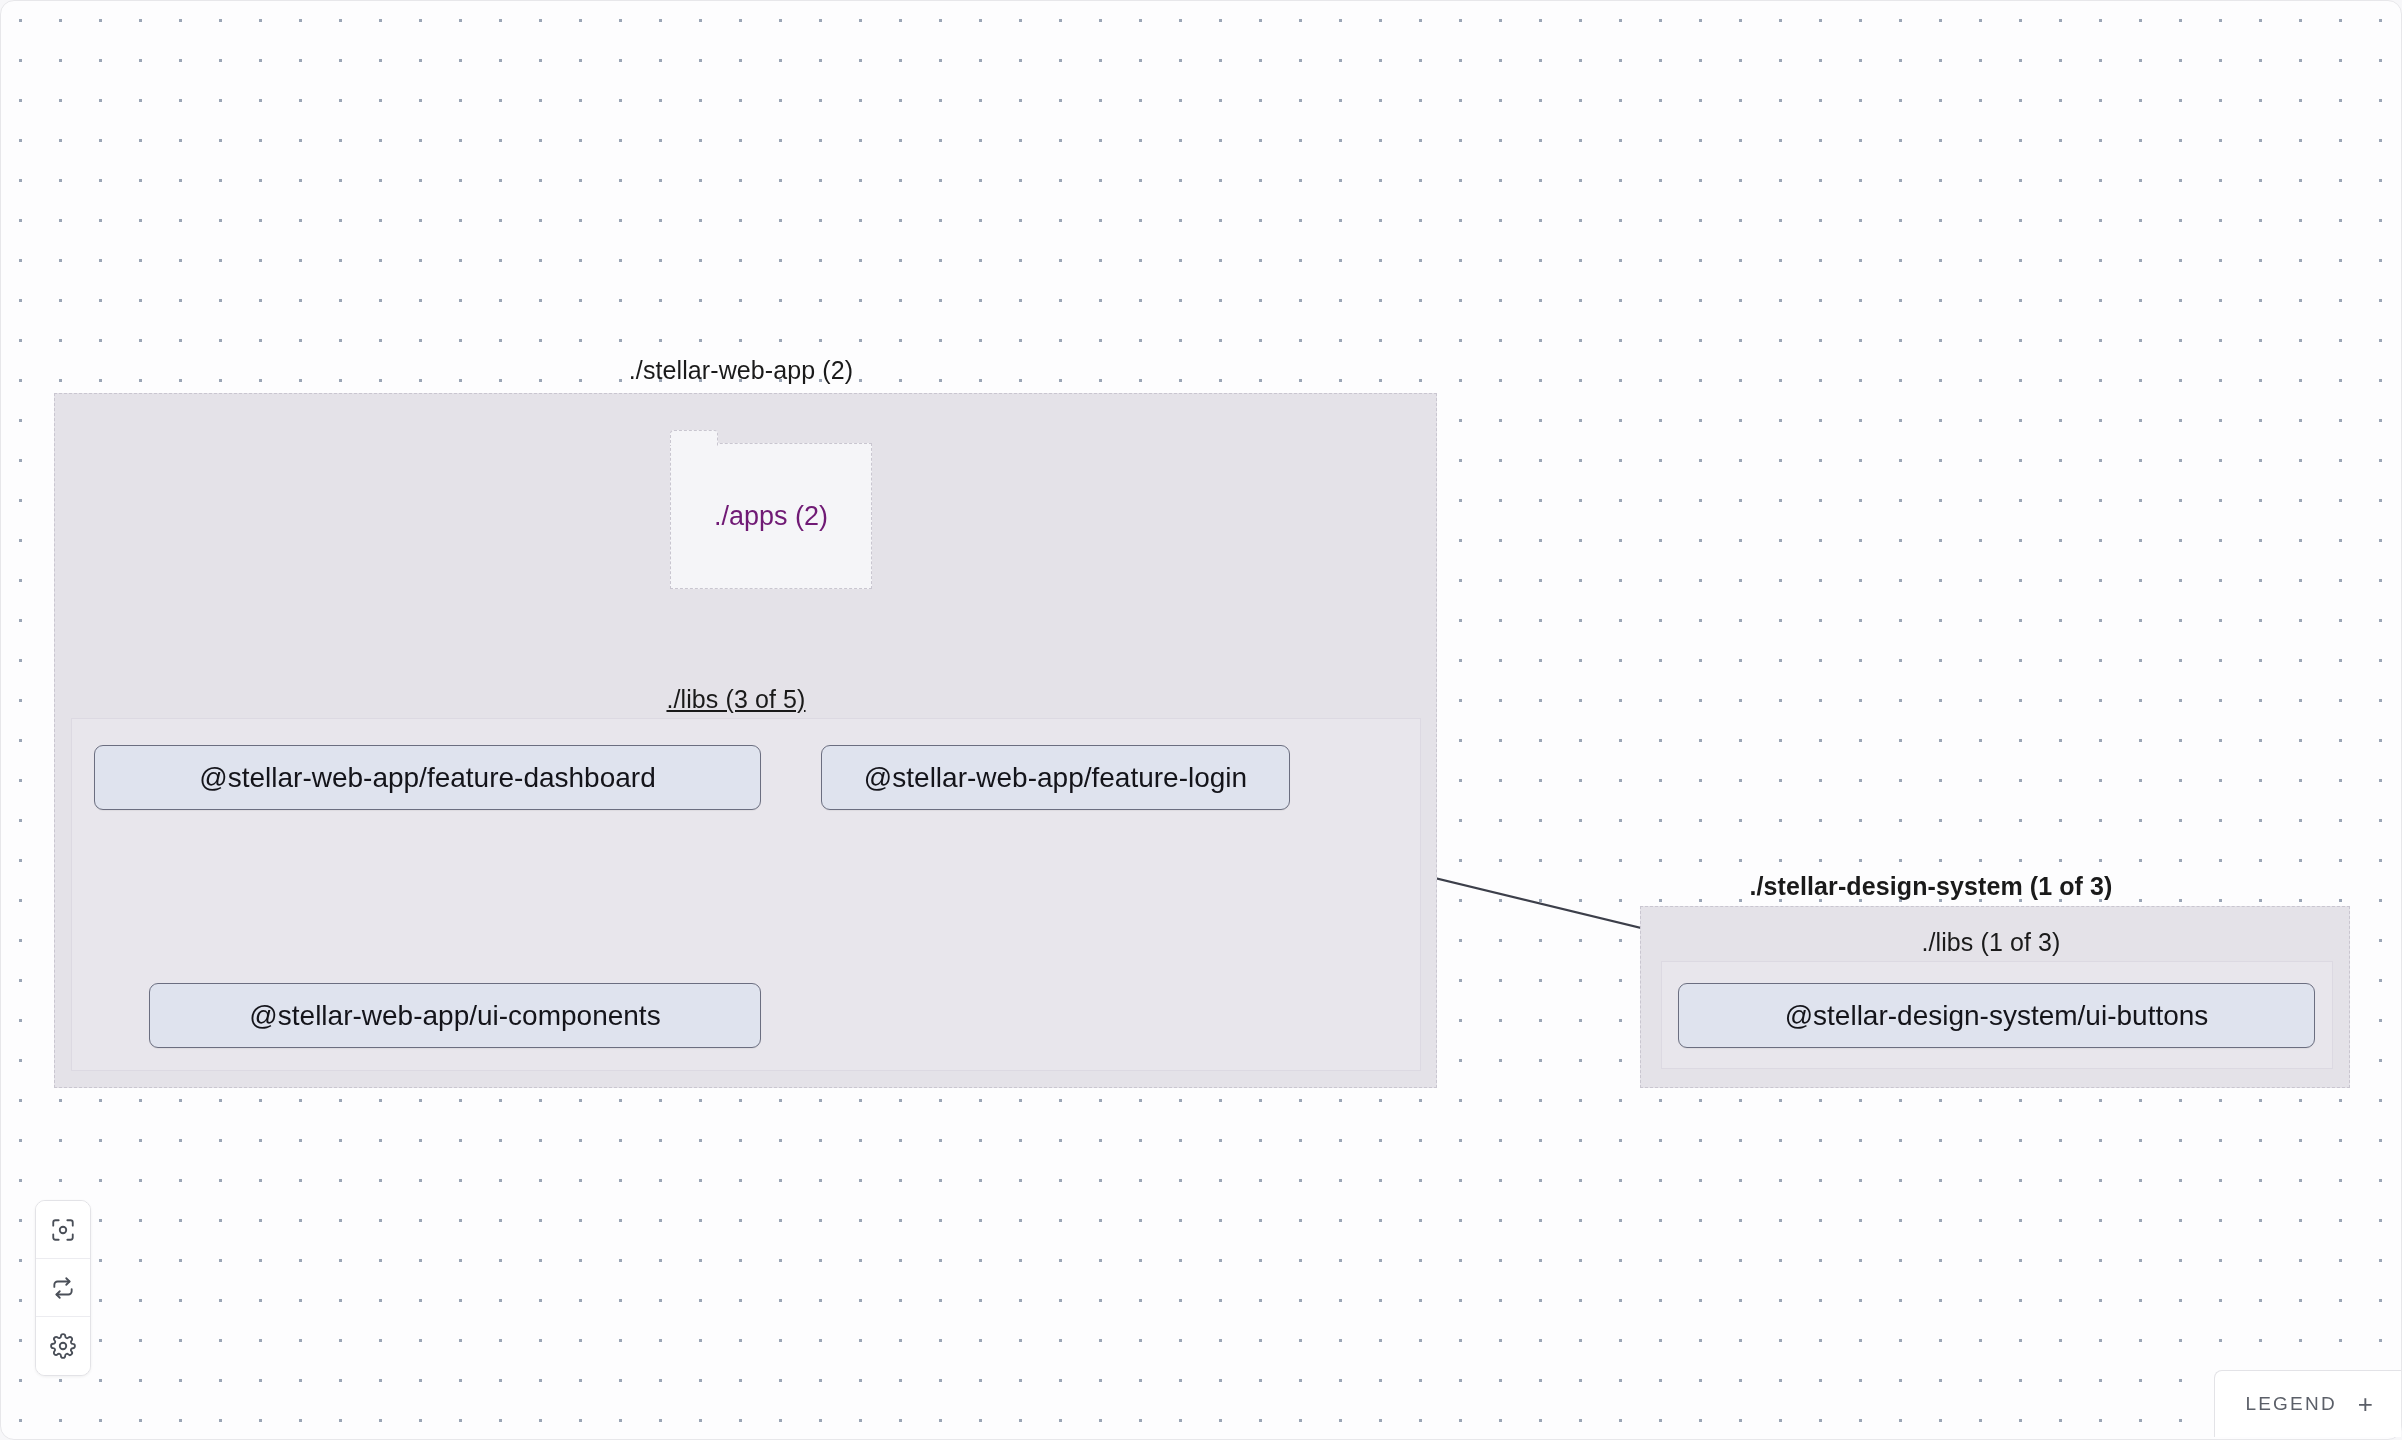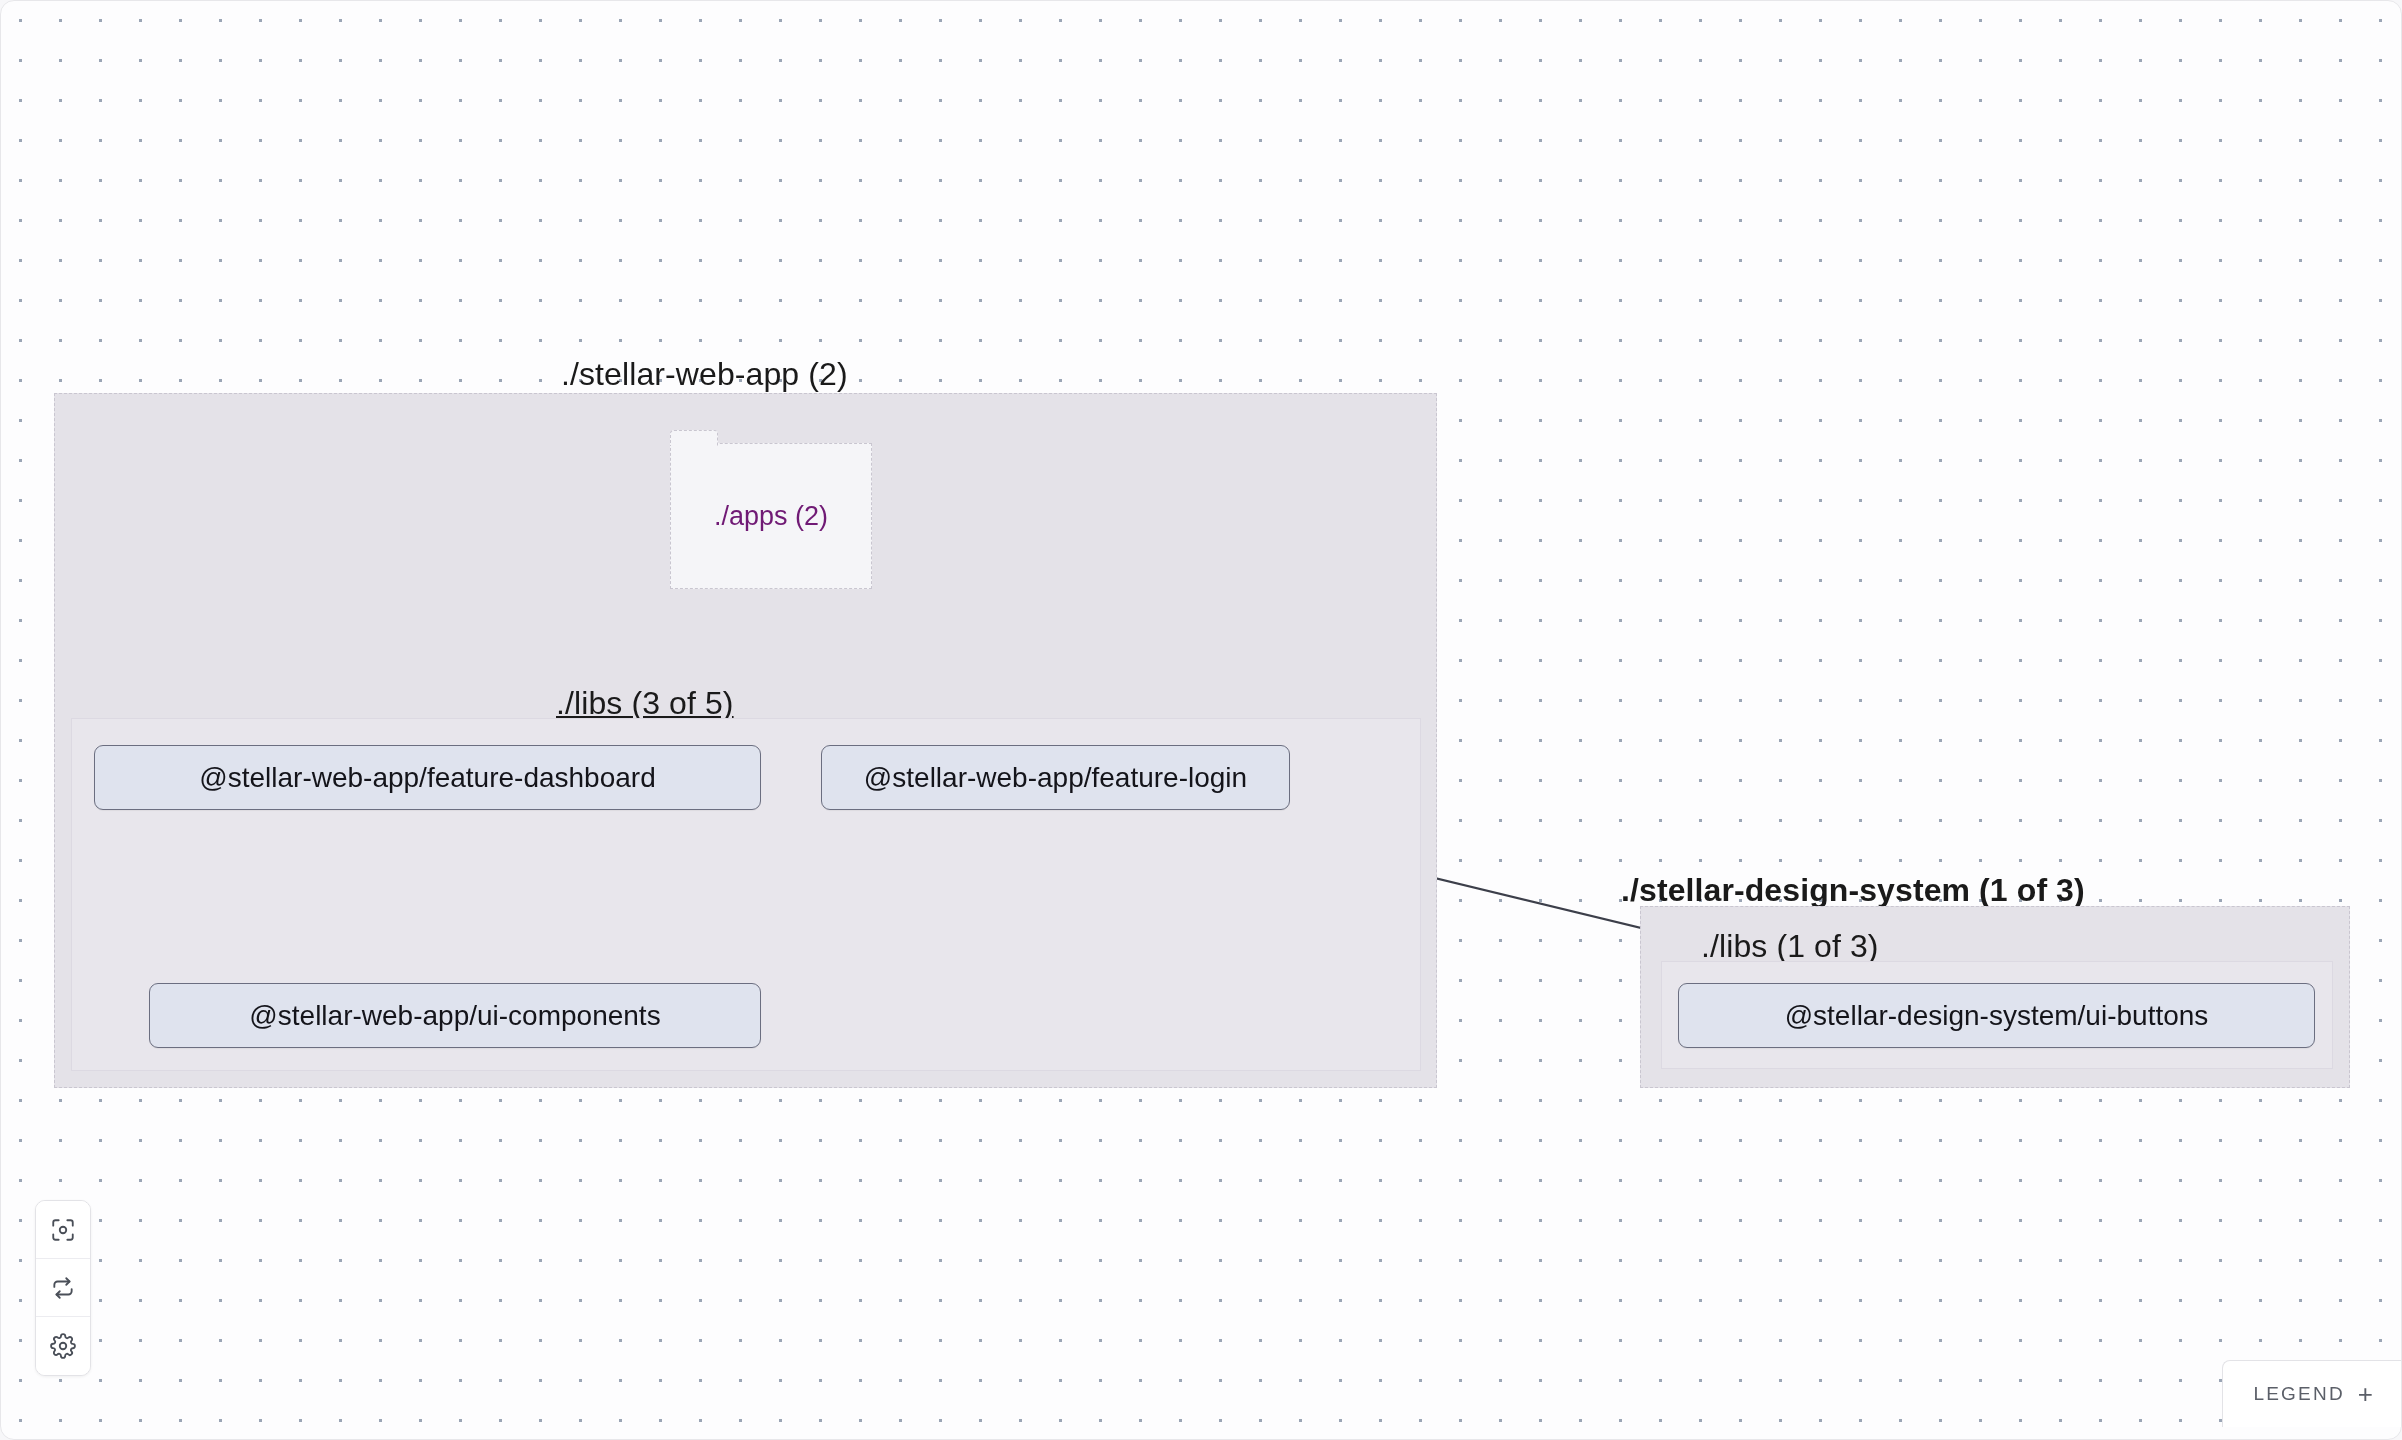--- a/index.html
+++ b/index.html
@@ -17,24 +17,24 @@
     background-image: radial-gradient(circle at 1.6px 1.6px, #9aa5b5 1.6px, transparent 1.7px);
     background-size: 40px 40px;
     background-position: 18px 18px;
     border: 1px solid #e7e7ea;
     border-radius: 14px;
   }
 
   
   .group-label {
     position: absolute;
-    font-size: 32px;
+    font-size: 25px;
     color: #1a1a1a;
     white-space: nowrap;
-    text-align: left;
+    text-align: center;
     letter-spacing: .1px;
   }
   .group-box {
     position: absolute;
     border: 1px dashed #c9c6d0;
   }
   .group-outer { background: #e4e2e8; }
   .group-inner { background: #e8e6ec; border: 1px solid #dcd9e2; }
 
   
@@ -100,27 +100,27 @@
     border-bottom: 1px solid #ececf0;
     background: #fff;
     cursor: pointer;
   }
   .ctrl-btn:last-child { border-bottom: none; }
   .ctrl-btn svg { display: block; }
 
   
   #legend {
     position: absolute;
-    right: 0px; bottom: 12px;
+    right: 0px; bottom: 2px;
     background: #fff;
     border: 1px solid #e3e3e7;
     border-right: none; border-bottom: none;
     border-radius: 8px 0 0 0;
     padding: 20px 28px 20px 30px;
-    display: flex; align-items: center; gap: 13px;
+    display: flex; align-items: center; gap: 21px;
     cursor: pointer;
   }
   #legend .lg-text {
     font-size: 19px;
     letter-spacing: 2.2px;
     color: #5b5f68;
   }
   #legend .lg-plus {
     font-size: 26px;
     color: #5b5f68;

